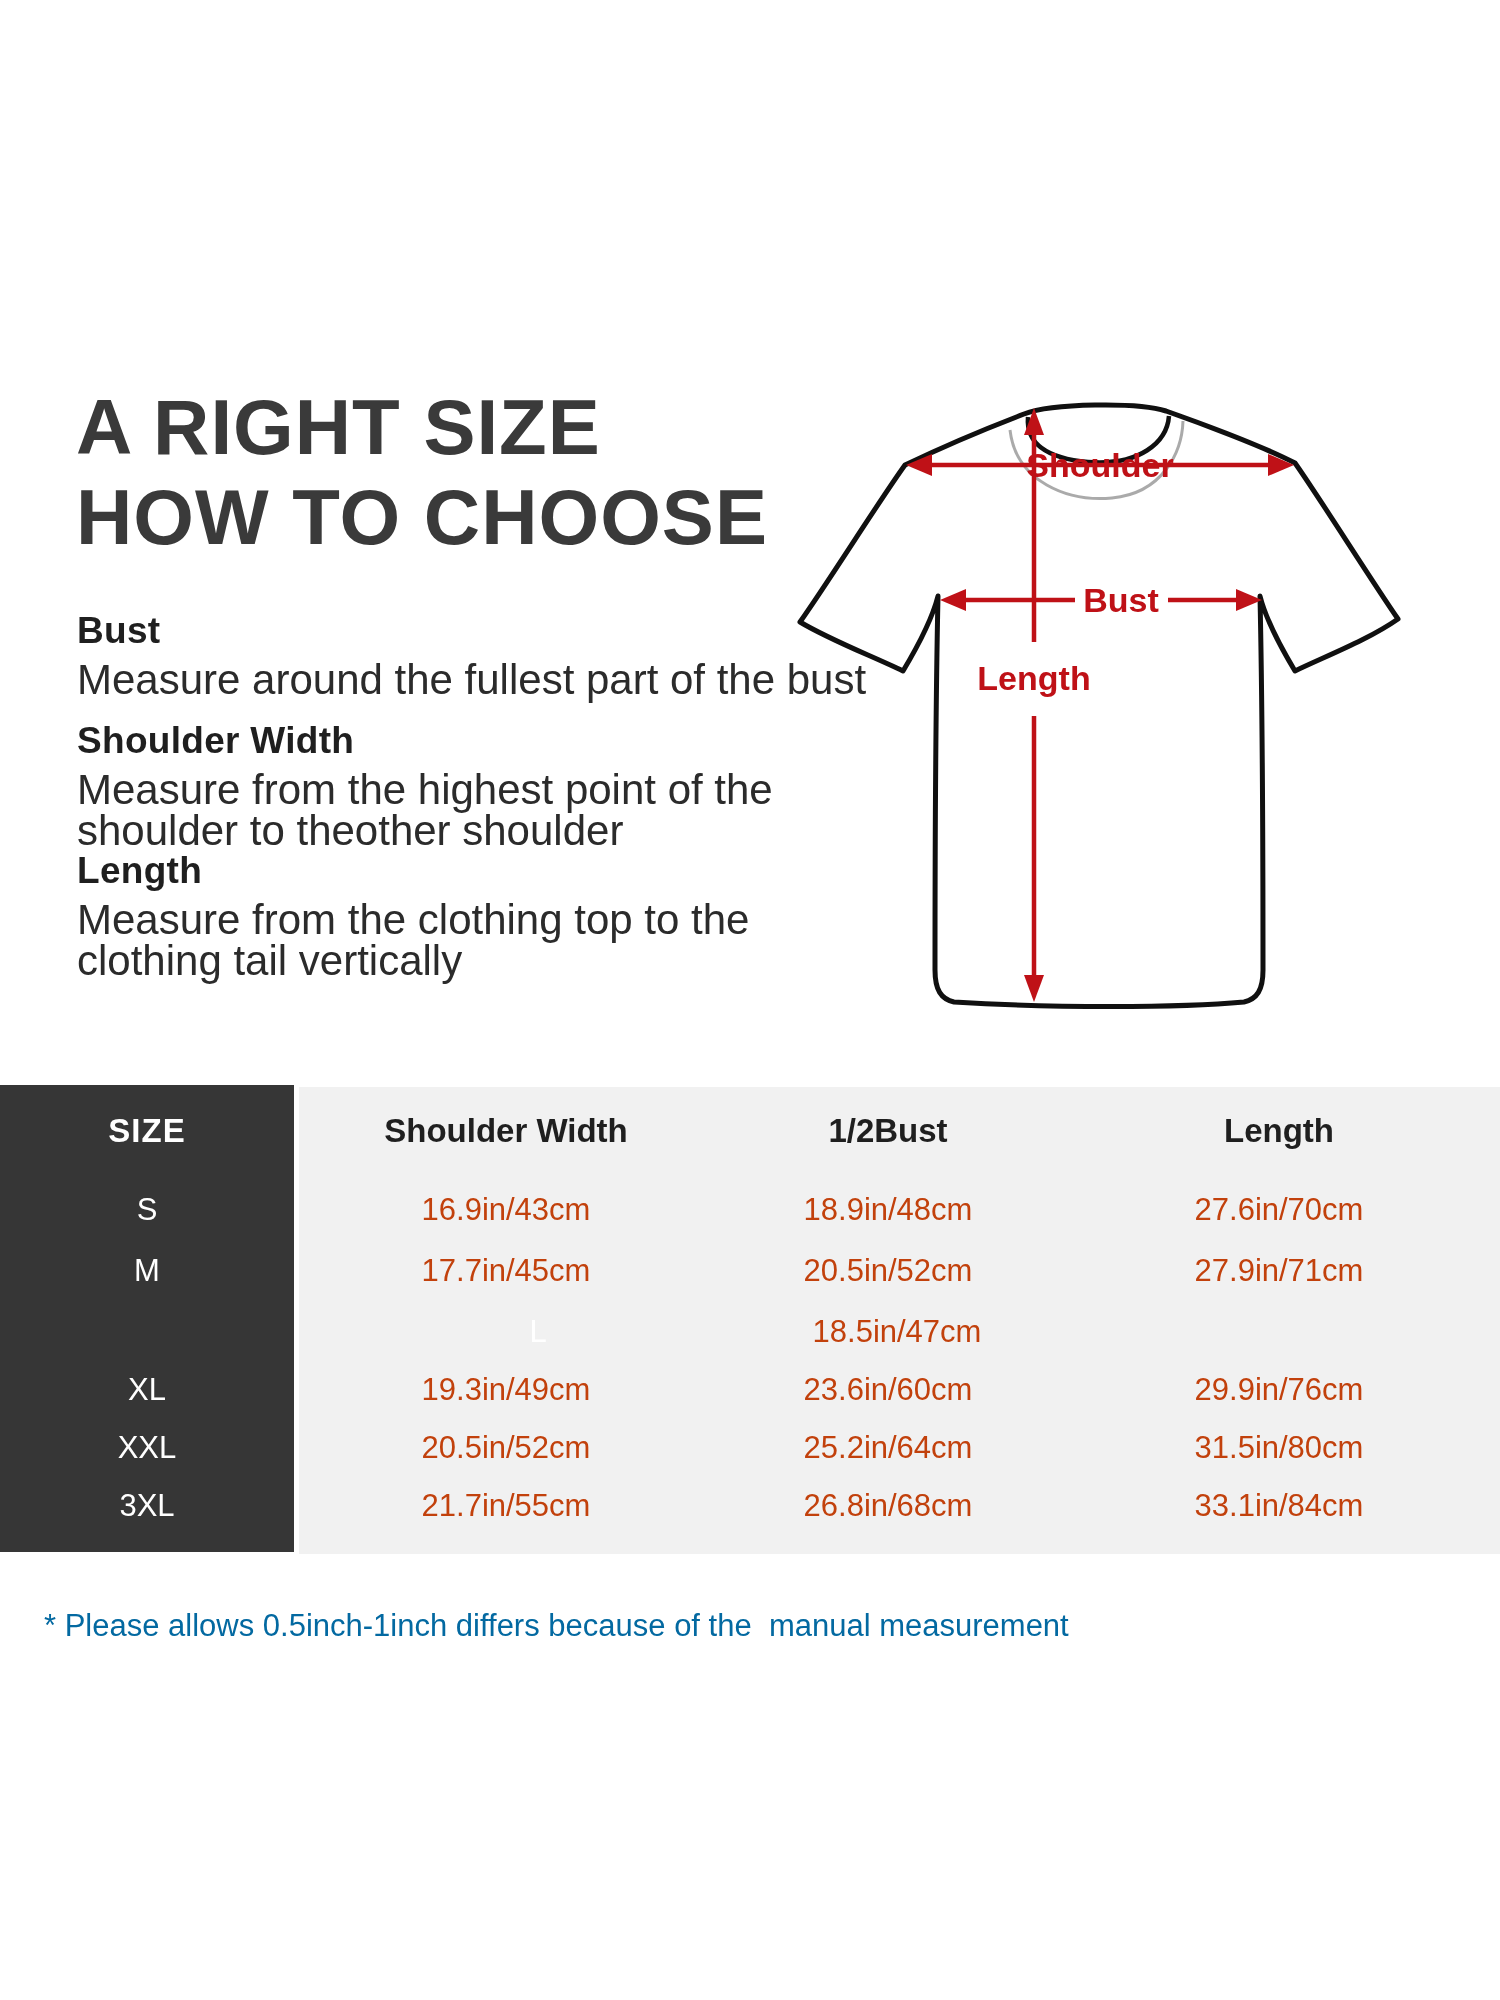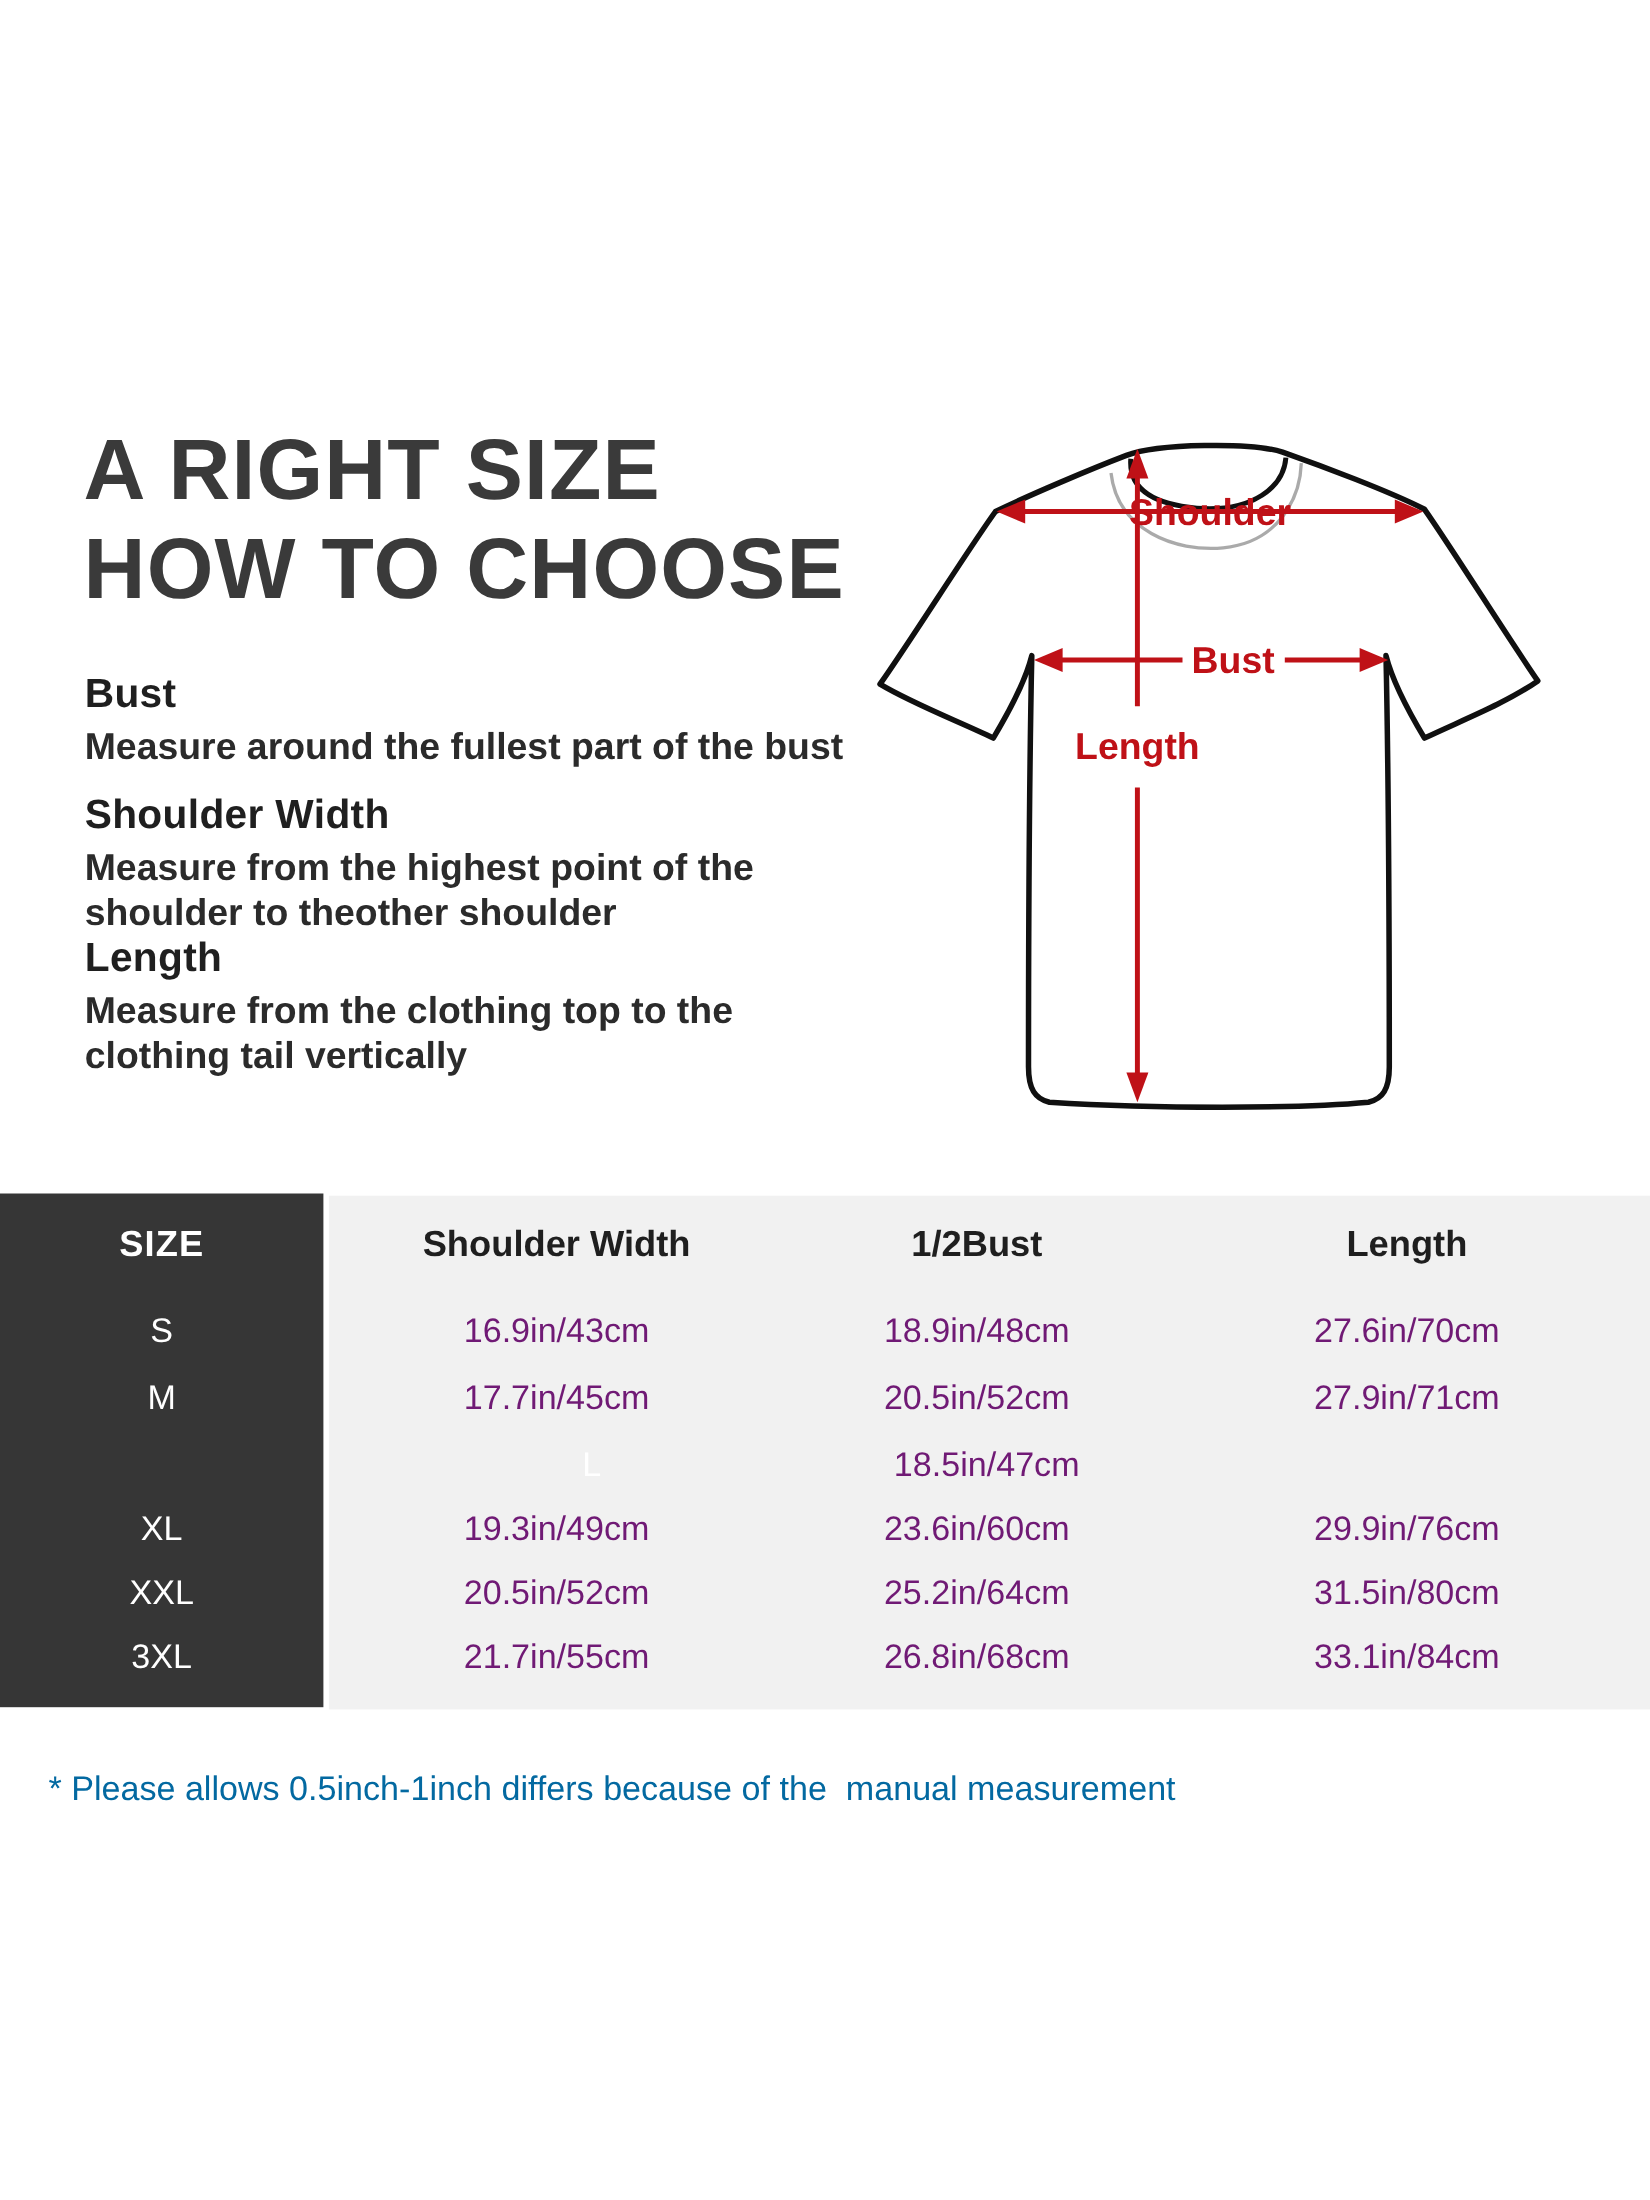--- a/index.html
+++ b/index.html
@@ -11,21 +11,21 @@
   .title {
     position:absolute; left:76px; top:382px;
     font-size:78px; font-weight:bold; color:#3a3a3a;
     line-height:90px; letter-spacing:1px; white-space:nowrap;
   }
   .instr { position:absolute; left:77px; }
   .instr .ih {
     margin:0 0 10px 0; font-size:37px; line-height:37px;
     font-weight:bold; color:#1f1f1f; letter-spacing:0.3px;
   }
-  .instr .line { font-size:34px; line-height:41px; color:#2b2b2b;font-weight:bold; }
+  .instr .line { font-size:42px; line-height:41px; color:#2b2b2b; }
   #instr-bust     { top:612px; }
   #instr-shoulder { top:722px; }
   #instr-length   { top:852px; }
   
   .tee { position:absolute; left:620px; top:290px; }
   .tee text { font-family:"Liberation Sans", sans-serif; font-weight:bold; font-size:34px; }
   
   .table-dark {
     position:absolute; left:0; top:1085px; width:294px; height:467px;
     background:#363636;
@@ -35,21 +35,21 @@
     background:#f1f1f1;
   }
   .trow { position:absolute; left:0; width:1500px; display:flex;justify-content:center; }
   .trow .c { text-align:center; }
   .c0 { width:294px; } .c1 { width:424px; } .c2 { width:340px; } .c3 { width:442px; }
   .trow.header { top:1112px; font-size:33px; font-weight:bold; }
   .trow.header .c0 { color:#ffffff; letter-spacing:1px; }
   .trow.header .c1, .trow.header .c2, .trow.header .c3 { color:#1f1f1f; }
   .trow.data { font-size:31px; }
   .trow.data .c0 { color:#ffffff; }
-  .trow.data .c1, .trow.data .c2, .trow.data .c3 { color:#701a75; }
+  .trow.data .c1, .trow.data .c2, .trow.data .c3 { color:#c2410c; }
   #row-0 { top:1192px; } #row-1 { top:1253px; } #row-2 { top:1314px; }
   #row-3 { top:1372px; } #row-4 { top:1430px; } #row-5 { top:1488px; }
   
   .footnote {
     position:absolute; left:44px; top:1608px;
     font-size:31px; color:#0369a1; white-space:pre-wrap;
   }
 </style>
 </head>
 <body>

